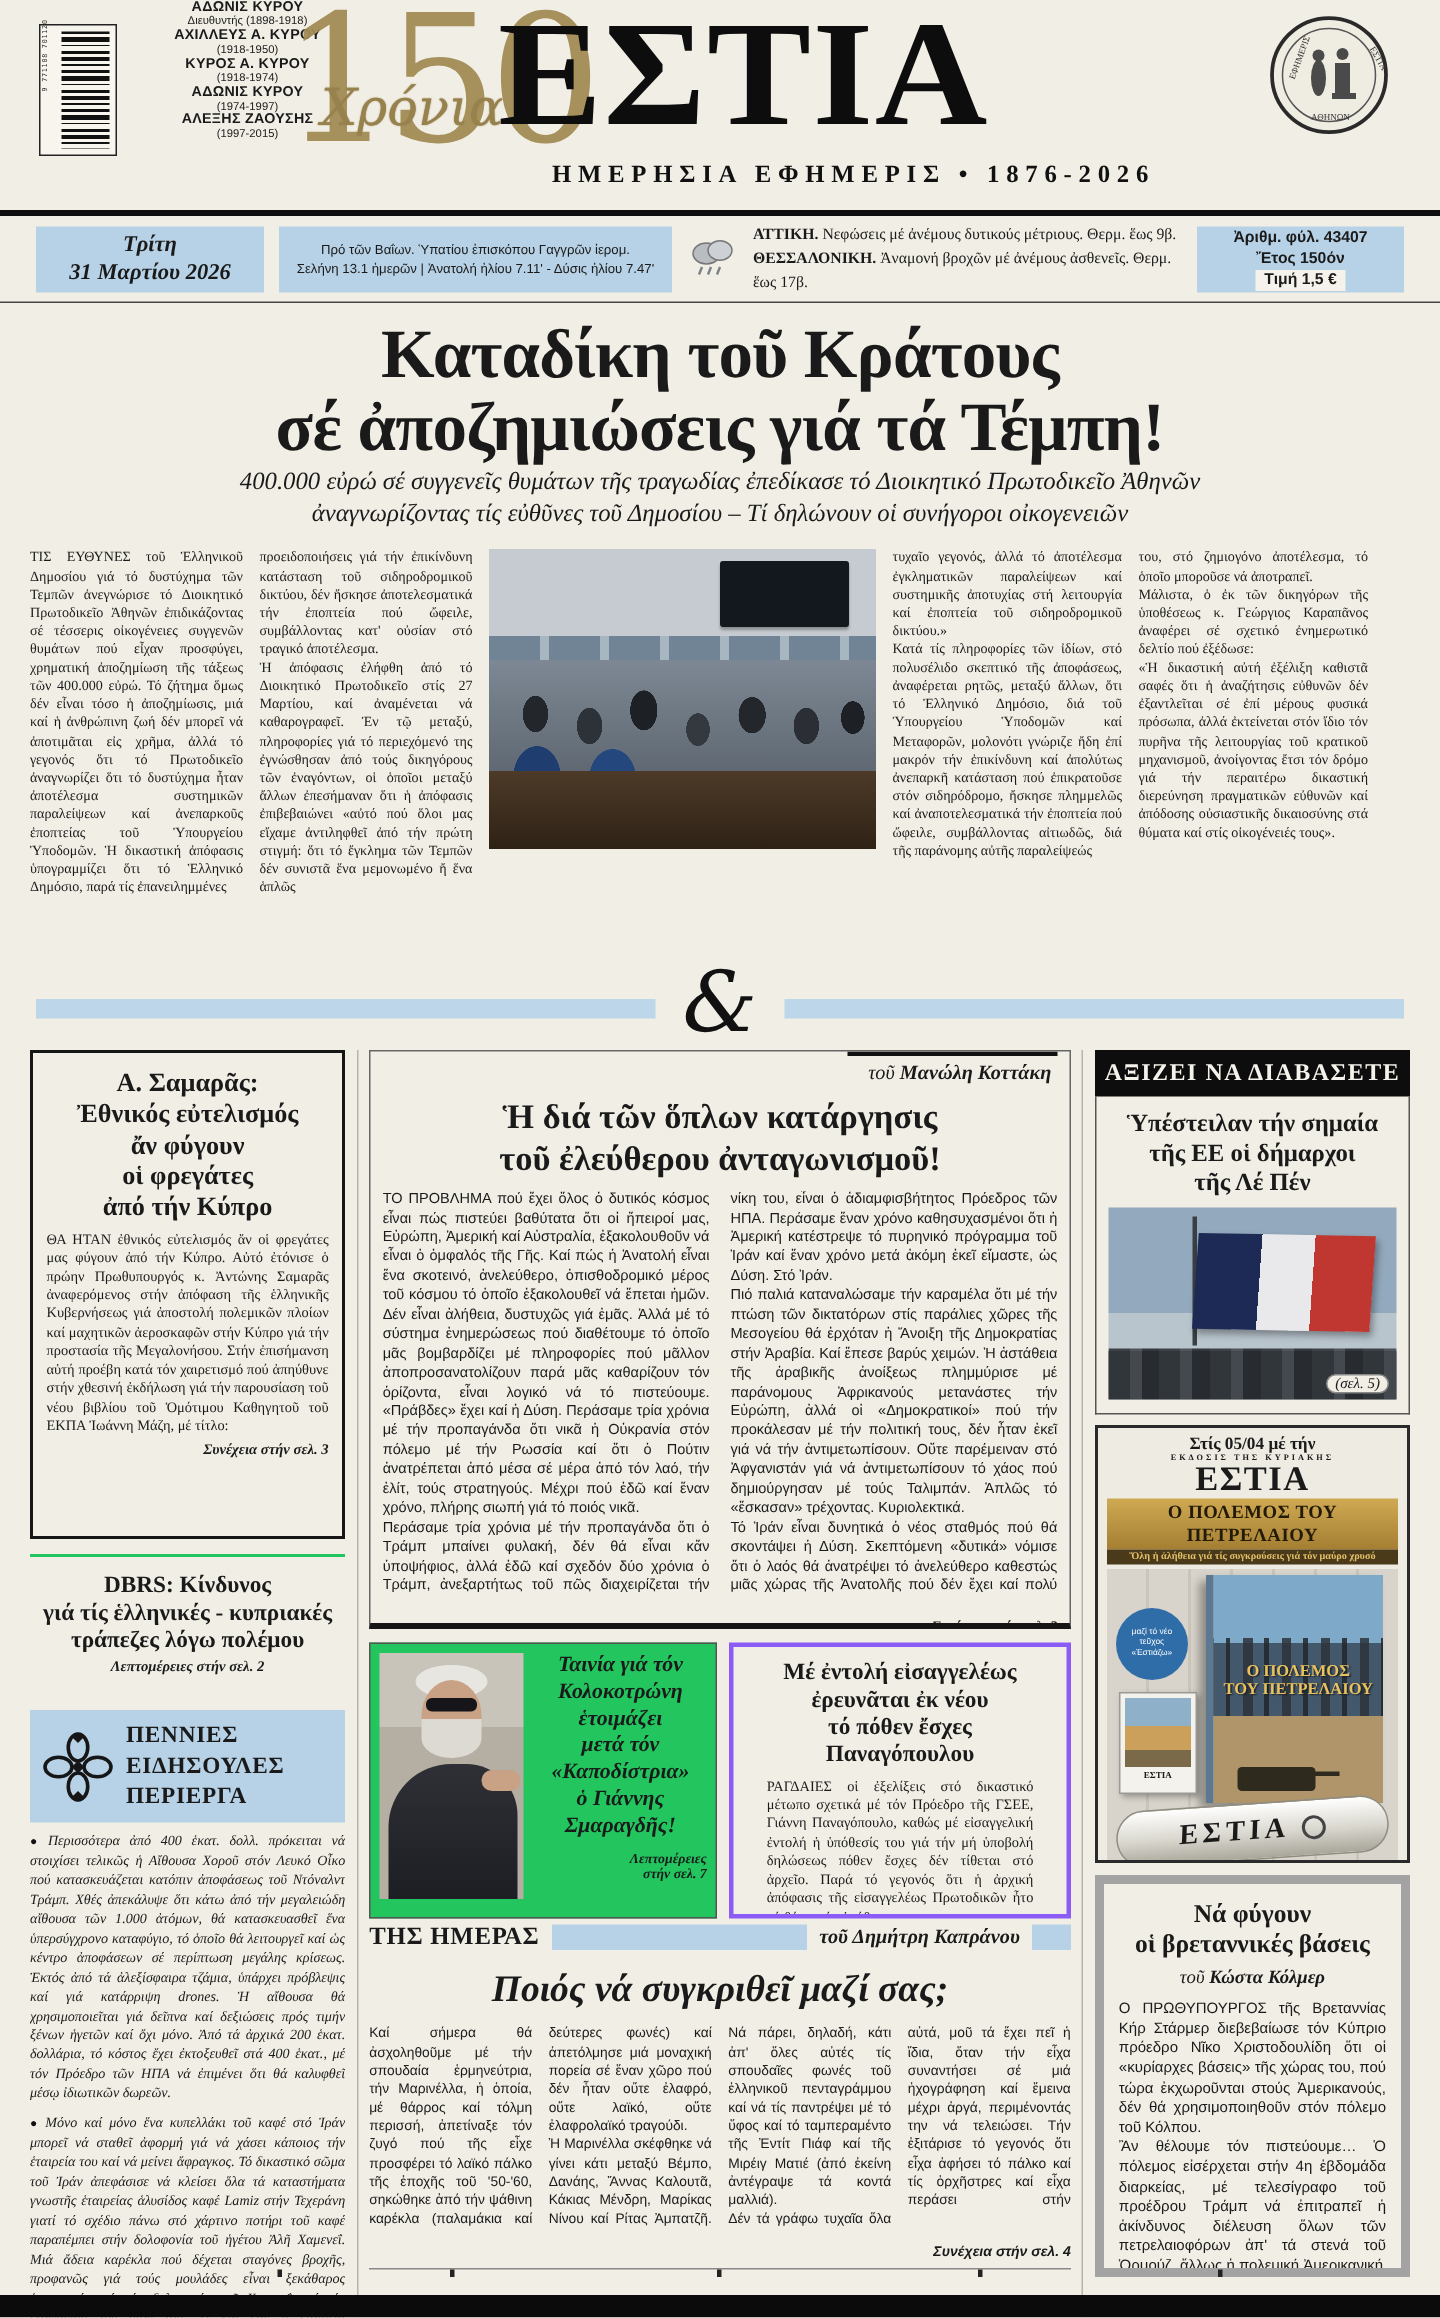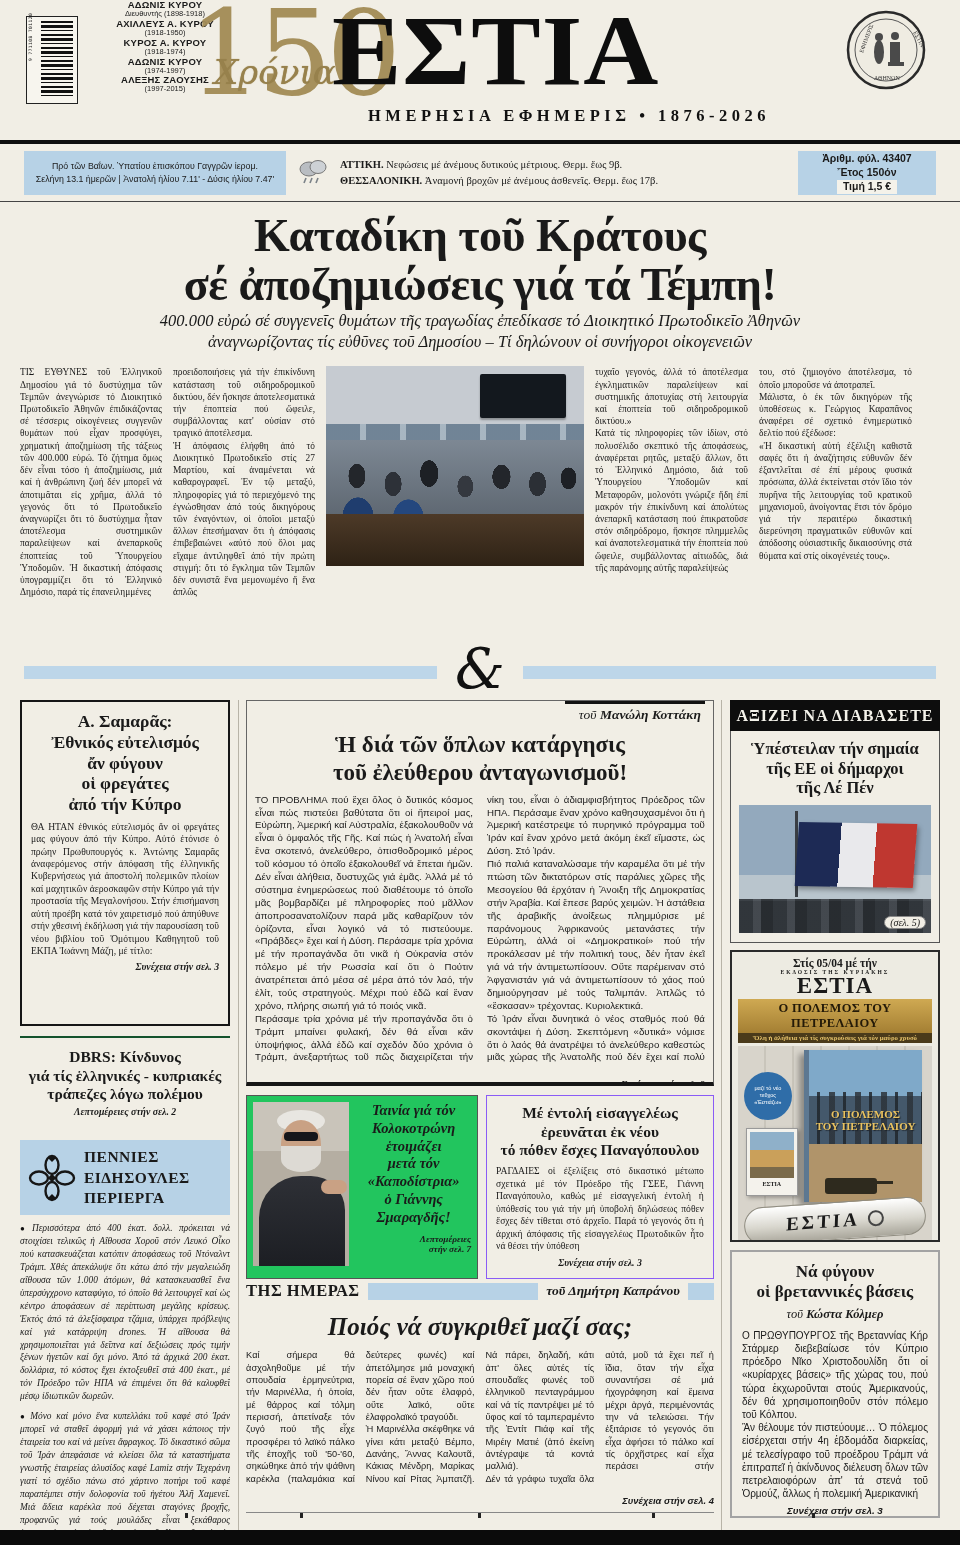--- a/index.html
+++ b/index.html
@@ -88,21 +88,21 @@
   .col-right { width:212px; }
 
   .boxed { border:2px solid #161616; padding:9px 9px 6px; background:#f1eee5; }
   .art-title { font-weight:bold; text-align:center; line-height:1.18; }
   .more { font-weight:bold; font-style:italic; font-size:9.8px; text-align:right; margin-top:3px; }
   .body-serif { font-size:9.6px; line-height:1.3; margin-top:6px; }
   .body-sans { font-family:"Liberation Sans",sans-serif; font-size:9.8px; line-height:1.32; }
 
   .samaras { height:326px; overflow:hidden; }
   .samaras .art-title { font-size:17.5px; }
-  .dbrs { border-top:2px solid #14532d; margin-top:10px; padding-top:10px; height:96px; overflow:hidden; }
+  .dbrs { border-top:2px solid #22c55e; margin-top:10px; padding-top:10px; height:96px; overflow:hidden; }
   .dbrs .art-title { font-size:15.5px; }
   .dbrs .more { text-align:center; }
 
   .pennies { margin-top:8px; }
   .pennies-head { background:#b7d2e6; display:flex; align-items:center; gap:8px; padding:7px 8px; }
   .pennies-head .ttl { font-weight:bold; font-size:15.5px; line-height:1.3; letter-spacing:.5px; }
   .pennies-items { margin-top:7px; font-style:italic; font-size:9.4px; line-height:1.38; height:390px; overflow:hidden; }
   .pennies-items .item { margin-bottom:7px; }
   .bullet { color:#111; font-size:8px; margin-right:3px; font-style:normal; }
 
@@ -122,21 +122,21 @@
     background:linear-gradient(180deg,#2e3036 0,#1b1d22 100%); }
   .kp-head { position:absolute; left:28px; top:18px; width:40px; height:48px; border-radius:50% 50% 46% 46%;
     background:#c9a184; }
   .kp-hair { position:absolute; left:24px; top:8px; width:48px; height:22px; border-radius:50%; background:#e8e6e1; }
   .kp-beard { position:absolute; left:28px; top:44px; width:40px; height:26px; border-radius:0 0 50% 50%; background:#dddad4; }
   .kp-glasses { position:absolute; left:31px; top:30px; width:34px; height:9px; border-radius:4px; background:#15151a; }
   .kp-hand { position:absolute; right:2px; top:78px; width:26px; height:14px; border-radius:7px; background:#c9a184; }
   .kolo-right { display:flex; flex-direction:column; justify-content:flex-start; flex:1; }
   .kolo .art-title { font-size:14.5px; font-style:italic; line-height:1.22; }
   .kolo .more { font-size:9.2px; margin-top:8px; }
-  .pana { flex:1; border:1px solid #8b5cf6; padding:8px 9px; overflow:hidden; }
+  .pana { flex:1; border:3px solid #8b5cf6; padding:8px 22px; overflow:hidden; }
   .pana .art-title { font-size:15.5px; }
   .pana .more { text-align:center; margin-top:4px; }
 
   .imeras-bar { display:flex; align-items:center; gap:8px; margin-top:0; height:24px; }
   .imeras-label { font-weight:bold; font-size:16.5px; letter-spacing:.5px; }
   .imeras-band { flex:1; height:17px; background:#b7d2e6; }
   .imeras-byline { font-style:italic; font-weight:bold; font-size:13.5px; }
   .imeras-band.small { flex:0 0 26px; }
   .imeras-title { text-align:center; font-weight:bold; font-style:italic; font-size:25px; margin:10px 0 8px; }
   .imeras-cols { column-count:4; column-gap:11px; text-align:justify;
@@ -183,21 +183,21 @@
   .ad-mag { position:absolute; left:8px; top:82px; width:52px; height:68px; background:#f4f2ec; border:1px solid #999;
     box-shadow:2px 2px 4px rgba(0,0,0,.3); }
   .ad-mag .mag-img { height:46px; background:linear-gradient(180deg,#8fb0c9 0 40%,#caa05a 40% 75%,#7a6a4a 75% 100%); margin:3px; }
   .ad-mag .mag-t { text-align:center; font-size:6px; font-weight:bold; }
   .ad-roll { position:absolute; left:6px; right:6px; bottom:4px; height:38px; border-radius:19px;
     background:linear-gradient(180deg,#ffffff 0,#d8d6cd 55%,#a9a69b 100%); border:1px solid #8f8c80;
     transform:rotate(-4deg); display:flex; align-items:center; justify-content:center; gap:8px; }
   .ad-roll .roll-t { font-weight:bold; font-size:19px; letter-spacing:3px; transform:skewX(-6deg); }
   .ad-roll .roll-seal { width:16px; height:16px; border-radius:50%; border:2px solid #444; }
 
-  .vaseis { border:2px solid #a3a3a3; margin-top:8px; padding:10px 10px 8px; height:268px; overflow:hidden; }
+  .vaseis { border:6px solid #a3a3a3; margin-top:8px; padding:10px 10px 8px; height:268px; overflow:hidden; }
   .vaseis .art-title { font-size:17px; }
   .vaseis .byline { text-align:center; font-style:italic; font-size:12.5px; margin-top:5px; }
   .vaseis .body-sans { margin-top:7px; font-size:10px; }
   .vaseis .more { font-family:"Liberation Sans",sans-serif; margin-top:5px; text-align:center; }
 
   .print-marks { position:absolute; left:0; right:0; bottom:26px; height:6px; }
   .pm { position:absolute; width:3px; height:5px; background:#222; }
   .bottom-bar { position:absolute; left:0; right:0; bottom:0; height:15px; background:#0b0b0b; }
 </style>
 </head>
@@ -240,20 +240,24 @@
         <text x="12" y="44" font-size="6" fill="#333" transform="rotate(-70 14 40)" font-family="Liberation Serif, serif">ΕΦΗΜΕΡΙΣ</text>
         <text x="58" y="22" font-size="6" fill="#333" transform="rotate(60 62 30)" font-family="Liberation Serif, serif">ΕΣΤΙΑ</text>
         <text x="28" y="70" font-size="6" fill="#333" font-family="Liberation Serif, serif">ΑΘΗΝΩΝ</text>
       </svg>
     </div>
   </div>
 
   <div class="rule-black"></div>
 
   <div class="datestrip">
+    <div class="bluebox day-box">
+      <span>Τρίτη</span>
+      <span>31 Μαρτίου 2026</span>
+    </div>
     <div class="bluebox saints-box">
       <span>Πρό τῶν Βαΐων. Ὑπατίου ἐπισκόπου Γαγγρῶν ἱερομ.</span>
       <span>Σελήνη 13.1 ἡμερῶν | Ἀνατολή ἡλίου 7.11' - Δύσις ἡλίου 7.47'</span>
     </div>
     <div class="wicon">
       <svg viewBox="0 0 34 30" width="34" height="30">
         <ellipse cx="13" cy="13" rx="9" ry="7" fill="#b9bdc2" stroke="#777" stroke-width="1"></ellipse>
         <ellipse cx="22" cy="11" rx="8" ry="6.5" fill="#cdd1d5" stroke="#777" stroke-width="1"></ellipse>
         <line x1="10" y1="22" x2="8" y2="27" stroke="#7a8187" stroke-width="1.6"></line>
         <line x1="16" y1="22" x2="14" y2="27" stroke="#7a8187" stroke-width="1.6"></line>

